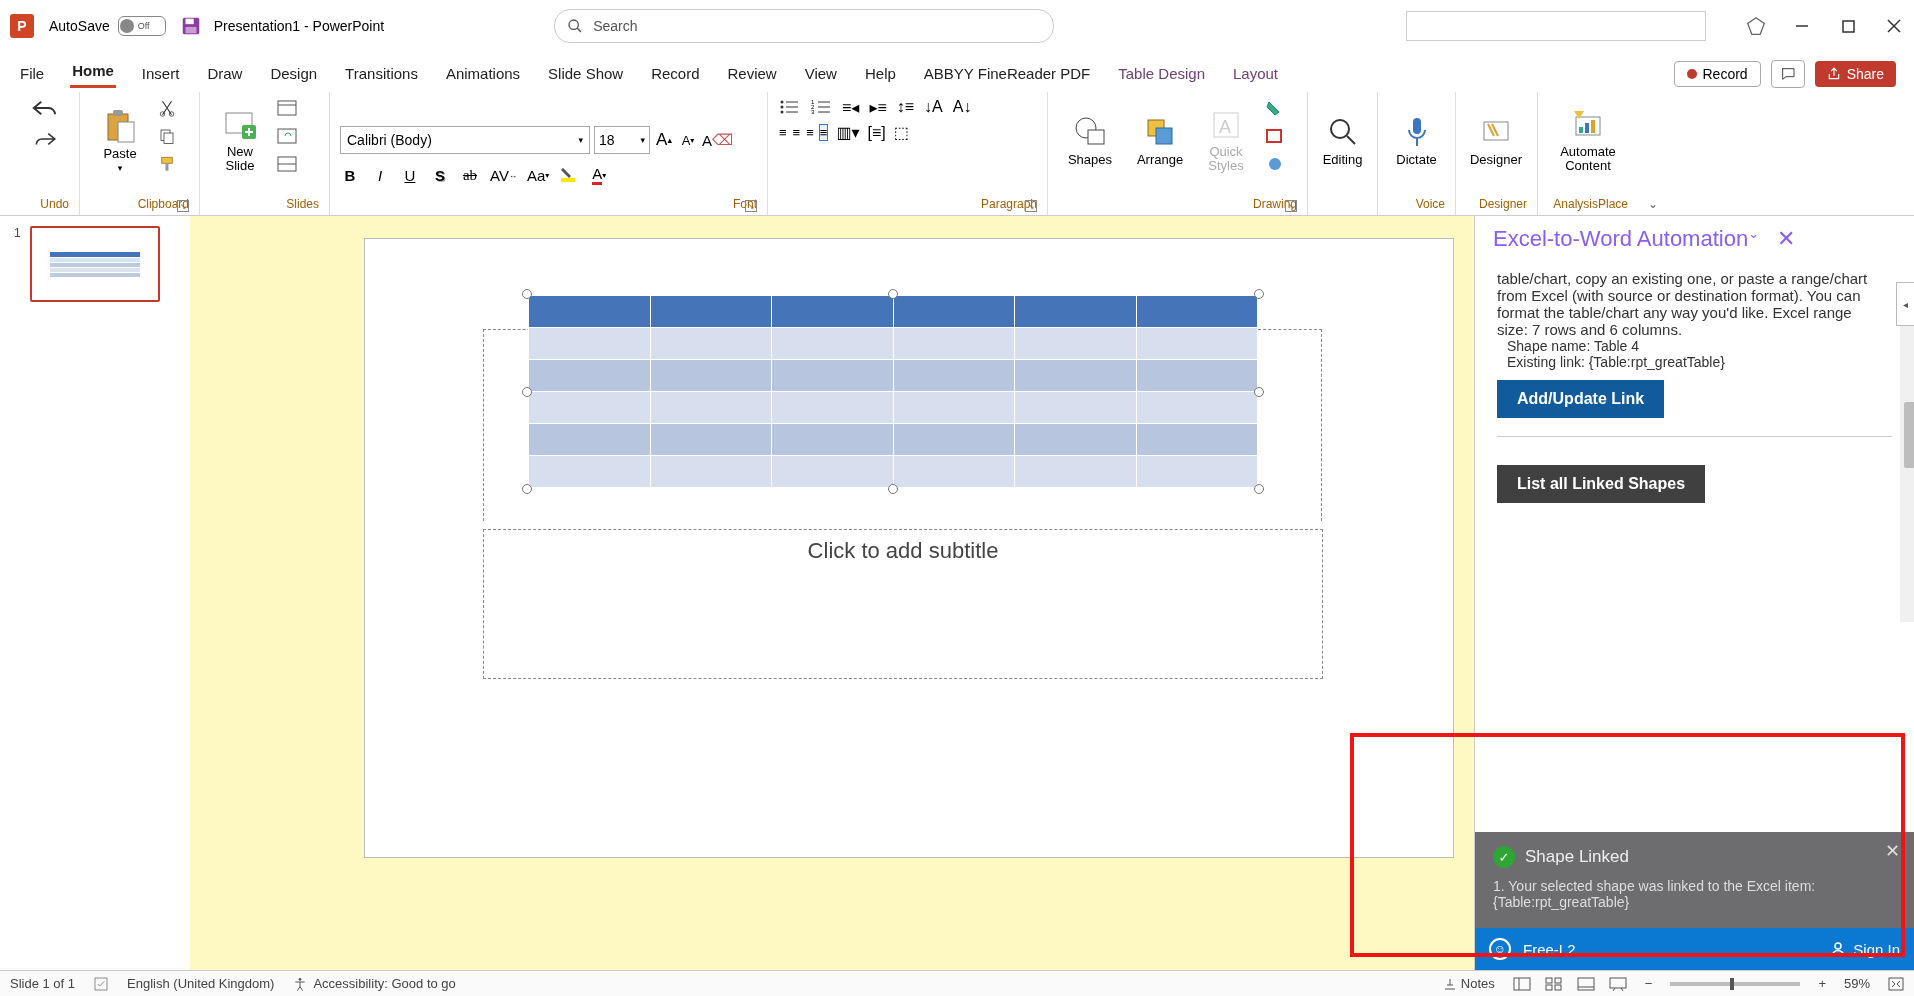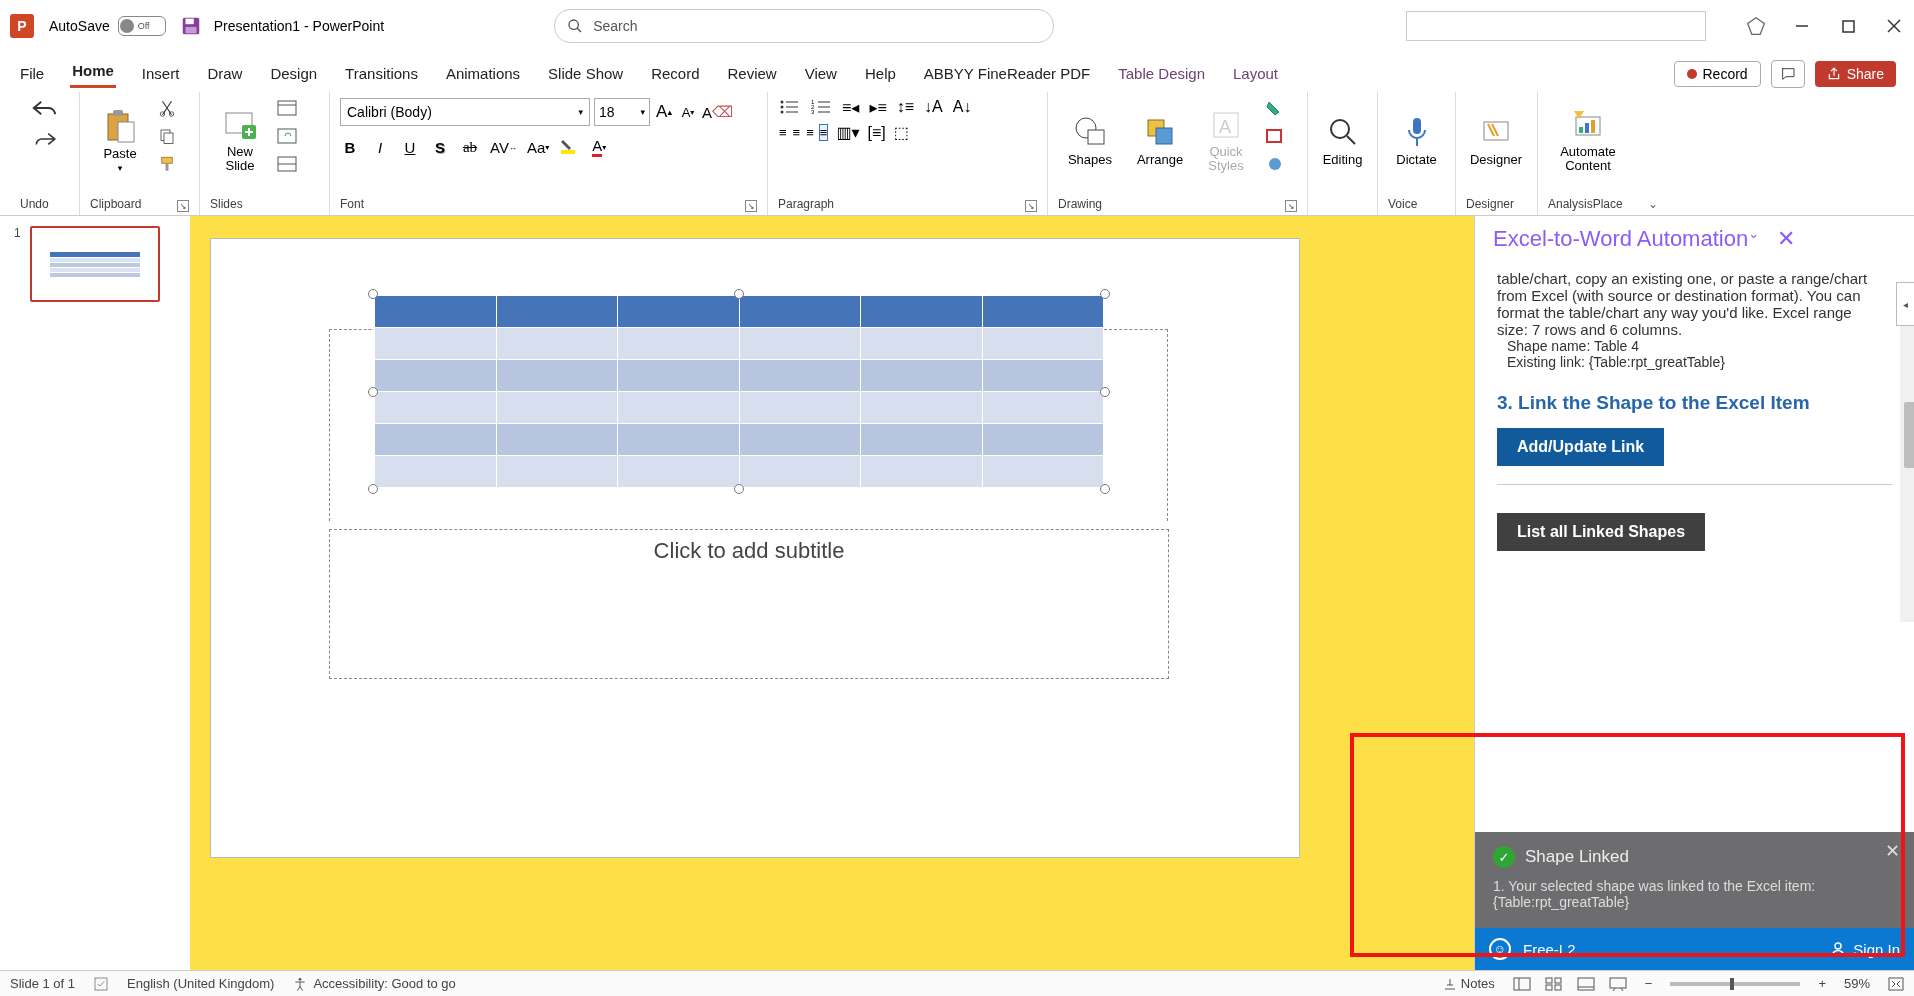--- a/index.html
+++ b/index.html
@@ -29,27 +29,27 @@
 .tabs-right { margin-left: auto; display: flex; gap: 10px; align-items: center; }
 .record-btn { border: 1px solid #aaa; border-radius: 4px; padding: 4px 12px; display: flex; align-items: center; gap: 6px; font-size: 14px; }
 .record-dot { width: 10px; height: 10px; background: #c13a2e; border-radius: 50%; }
 .comment-btn { border: 1px solid #aaa; border-radius: 4px; width: 34px; height: 28px; display: flex; align-items: center; justify-content: center; }
 .share-btn { background: #c13a2e; color: #fff; border-radius: 4px; padding: 5px 12px; display: flex; align-items: center; gap: 6px; font-size: 14px; }
 
 
 .ribbon { height: 128px; border-bottom: 1px solid #ccc; display: flex; padding: 4px 10px 0; }
 .group { border-right: 1px solid #ddd; padding: 0 10px; display: flex; flex-direction: column; }
 .group-content { flex: 1; display: flex; align-items: flex-start; gap: 6px; padding-top: 6px; }
-.group-label { text-align: left; font-size: 12px; color: #404040; padding: 2px 0 4px; position: relative; }
+.group-label { text-align: right; font-size: 12px; color: #a16207; padding: 2px 0 4px; position: relative; }
 .dlg-launcher { position: absolute; right: 0; bottom: 3px; width: 12px; height: 12px; border: 1px solid #888; font-size: 8px; display: flex; align-items: center; justify-content: center; }
 .big-btn { display: flex; flex-direction: column; align-items: center; justify-content: center; width: 60px; height: 84px; font-size: 13px; gap: 2px; }
 .big-btn svg { width: 36px; height: 36px; }
 .small-icon-col { display: flex; flex-direction: column; gap: 8px; }
 .small-icon { width: 22px; height: 20px; display: flex; align-items: center; justify-content: center; }
-.font-row { display: flex; gap: 4px; align-items: center; }
+.font-row { display: flex; gap: 4px; align-items: center; margin-top: 28px; }
 .font-name-sel { width: 250px; height: 28px; border: 1px solid #aaa; font-size: 14px; padding: 0 6px; background: #fff; display: flex; align-items: center; justify-content: space-between; }
 .font-size-sel { width: 56px; height: 28px; border: 1px solid #aaa; font-size: 14px; padding: 0 4px; background: #fff; display: flex; align-items: center; justify-content: space-between; }
 .font-btns-row { display: flex; gap: 10px; align-items: center; margin-top: 10px; }
 .fbtn { min-width: 20px; height: 22px; display: flex; align-items: center; justify-content: center; font-size: 15px; }
 .bold-b { font-weight: bold; }
 .italic-b { font-style: italic; }
 .under-b { text-decoration: underline; }
 .strike-b { text-decoration: line-through; font-family: serif; }
 .font-col { display: flex; flex-direction: column; }
 .para-cell { border: 1px solid transparent; display: flex; align-items: center; justify-content: center; font-size: 13px; }
@@ -60,21 +60,21 @@
 
 .main-area { display: flex; height: calc(100% - 52px - 36px - 128px - 26px); }
 .thumb-panel { width: 190px; border-right: none; padding: 10px 14px; }
 .slide-num { font-size: 12px; color: #444; float: left; }
 .thumb { width: 130px; height: 76px; border: 2px solid #c13a2e; border-radius: 2px; background: #fff; margin-left: 16px; display: flex; align-items: center; justify-content: center; }
 .thumb-table { width: 90px; }
 .thumb-table .thr { height: 5px; background: #4674b8; }
 .thumb-table .tr1 { height: 4px; background: #dbe2f0; margin-top: 1px; }
 .thumb-table .tr2 { height: 4px; background: #bccadf; margin-top: 1px; }
 
-.slide-canvas-wrap { flex: 1; background: #fde047; display: flex; justify-content: flex-start; padding: 10px 20px; position: relative; overflow: hidden; }
+.slide-canvas-wrap { flex: 1; background: #fef9c3; display: flex; justify-content: flex-end; padding: 10px 20px; position: relative; overflow: hidden; }
 .annotation { position: absolute; top: 18px; color: #f01414; font-size: 34px; font-weight: 500; }
 .slide { width: 1090px; height: 620px; border: 1px solid #bbb; margin-top: 12px; position: relative; background:#fff; }
 .selected-table { position: absolute; left: 163px; top: 56px; width: 730px; }
 .tbl { width: 100%; border-collapse: collapse; }
 .tbl th { background: #4674b8; height: 32px; border: 1px solid #fff; }
 .tbl td { height: 32px; border: 1px solid #fff; }
 .tbl tr:nth-child(odd) td { background: #d7dfef; }
 .tbl tr:nth-child(even) td { background: #b8c5de; }
 .sel-handle { position: absolute; width: 10px; height: 10px; background: #fff; border: 1px solid #777; border-radius: 50%; }
 .subtitle-box { position: absolute; left: 118px; top: 290px; width: 840px; height: 150px; border: 1px dashed #888; display: flex; align-items: flex-start; justify-content: center; padding-top: 8px; font-size: 22px; color: #444; }
@@ -578,21 +578,20 @@
         <span style="font-size:13px">⌄</span>
         <span>✕</span>
       </div>
     </div>
     <div class="pane-body">
       <div class="pane-scroll"></div>
       <div class="pane-scroll-thumb"></div>
       <div style="padding-right:16px">table/chart, copy an existing one, or paste a range/chart from Excel (with source or destination format). You can format the table/chart any way you'd like. Excel range size: 7 rows and 6 columns.</div>
       <div class="pane-sub">Shape name: Table 4</div>
       <div class="pane-sub">Existing link: {Table:rpt_greatTable}</div>
-      <div class="pane-step-title" style="margin-top:22px">3. Link the Shape to the Excel Item</div>
       <div class="pane-btn">Add/Update Link</div>
       <hr class="pane-hr">
       <div class="pane-btn light">List all Linked Shapes</div>
     </div>
     <div class="toast">
       <div class="toast-close">✕</div>
       <div class="toast-title">
           <div class="toast-check">✓</div>
           <span>Shape Linked</span>
         </div>

